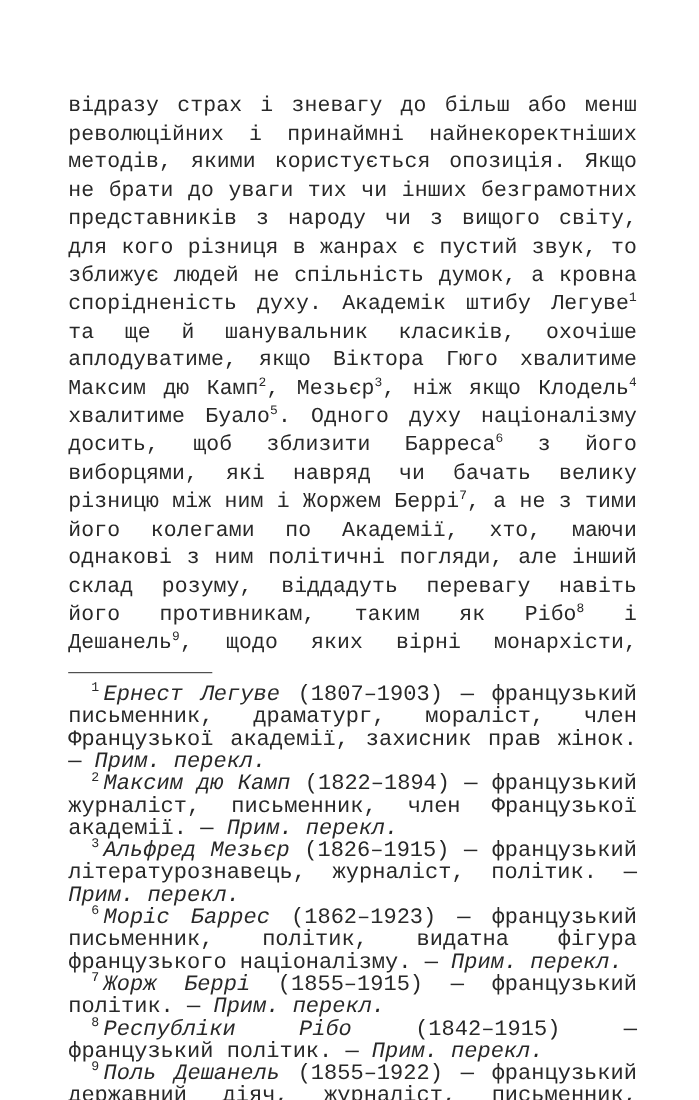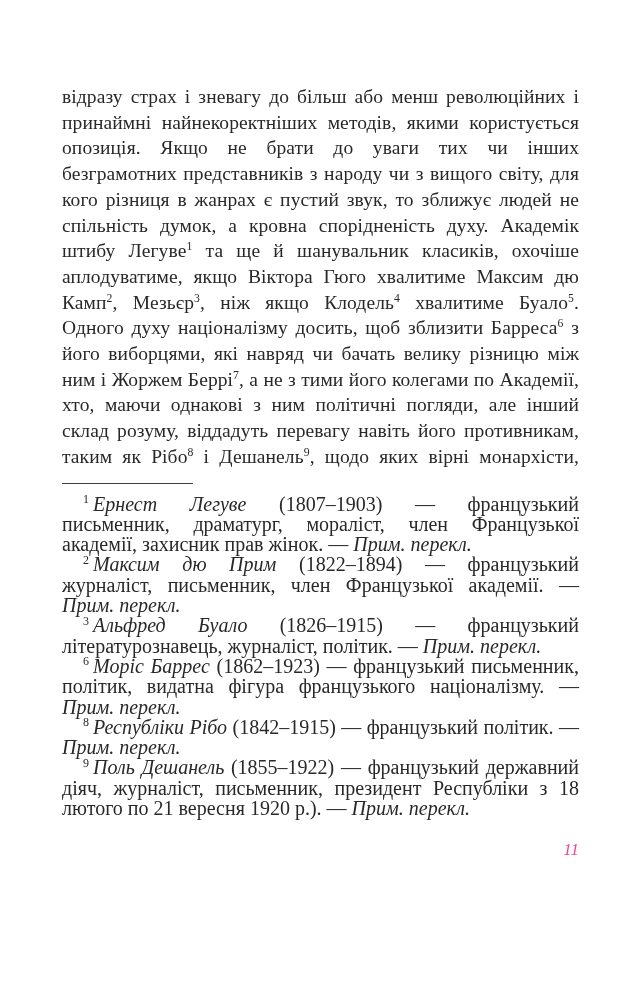--- a/index.html
+++ b/index.html
@@ -6,21 +6,21 @@
     margin: 0;
     padding: 0;
     background: #ffffff;
   }
   .page {
     position: relative;
     width: 635px;
     height: 1000px;
     margin: 0 auto;
     background: #ffffff;
-    font-family: Liberation Serif, serif;
+    font-family: Liberation Mono, monospace;
     color: #282828;
     overflow: hidden;
     box-sizing: border-box;
     border-radius: 14px;
   }
   .content {
     position: absolute;
     left: 62px;
     top: 84px;
     width: 517px;
@@ -69,21 +69,22 @@
 </style>
 </head>
 <body>
 
 <div class="page">
   <div class="content">
     <p class="body-paragraph"><span>відразу страх і зневагу до більш або менш революційних і принаймні найнекоректніших методів, якими користується опозиція. Якщо не брати до уваги тих чи інших безграмотних представників з народу чи з вищого світу, для кого різниця в жанрах є пустий звук, то зближує людей не спільність думок, а кровна спорідненість духу. Академік штибу Легуве</span><sup>1</sup><span> та ще й шанувальник класиків, охочіше аплодуватиме, якщо Віктора Гюго хвалитиме Максим дю Камп</span><sup>2</sup><span>, Мезьєр</span><sup>3</sup><span>, ніж якщо Клодель</span><sup>4</sup><span> хвалитиме Буало</span><sup>5</sup><span>. Одного духу націоналізму досить, щоб зблизити Барреса</span><sup>6</sup><span> з його виборцями, які навряд чи бачать велику різницю між ним і Жоржем Беррі</span><sup>7</sup><span>, а не з тими його колегами по Академії, хто, маючи однакові з ним політичні погляди, але інший склад розуму, віддадуть перевагу навіть його противникам, таким як Рібо</span><sup>8</sup><span> і Дешанель</span><sup>9</sup><span>, щодо яких вірні монархісти,</span></p>
     <hr class="footnote-separator">
     <div class="footnotes">
         <p class="footnote"><sup>1</sup><em>Ернест Легуве </em><span>(1807–1903) — французький письменник, драматург, мораліст, член Французької академії, захисник прав жінок. — </span><em>Прим. перекл.</em></p>
-        <p class="footnote"><sup>2</sup><em>Максим дю Прим </em><span>(1822–1894) — французький журналіст, письменник, член Французької академії. — </span><em>Прим. перекл.</em></p>
-        <p class="footnote"><sup>3</sup><em>Альфред Буало </em><span>(1826–1915) — французький літературознавець, журналіст, політик. — </span><em>Прим. перекл.</em></p>
+        <p class="footnote"><sup>2</sup><em>Максим дю Камп </em><span>(1822–1894) — французький журналіст, письменник, член Французької академії. — </span><em>Прим. перекл.</em></p>
+        <p class="footnote"><sup>3</sup><em>Альфред Мезьєр </em><span>(1826–1915) — французький літературознавець, журналіст, політик. — </span><em>Прим. перекл.</em></p>
         <p class="footnote"><sup>6</sup><em>Моріс Баррес </em><span>(1862–1923) — французький письменник, політик, видатна фігура французького націоналізму. — </span><em>Прим. перекл.</em></p>
+        <p class="footnote"><sup>7</sup><em>Жорж Беррі </em><span>(1855–1915) — французький політик. — </span><em>Прим. перекл.</em></p>
         <p class="footnote"><sup>8</sup><em>Республіки Рібо </em><span>(1842–1915) — французький політик. — </span><em>Прим. перекл.</em></p>
         <p class="footnote"><sup>9</sup><em>Поль Дешанель </em><span>(1855–1922) — французький державний діяч, журналіст, письменник, президент Республіки з 18 лютого по 21 вересня 1920 р.). — </span><em>Прим. перекл.</em></p>
       </div>
     <div class="page-number">11</div>
   </div>
 </div>
 
 </body></html>

